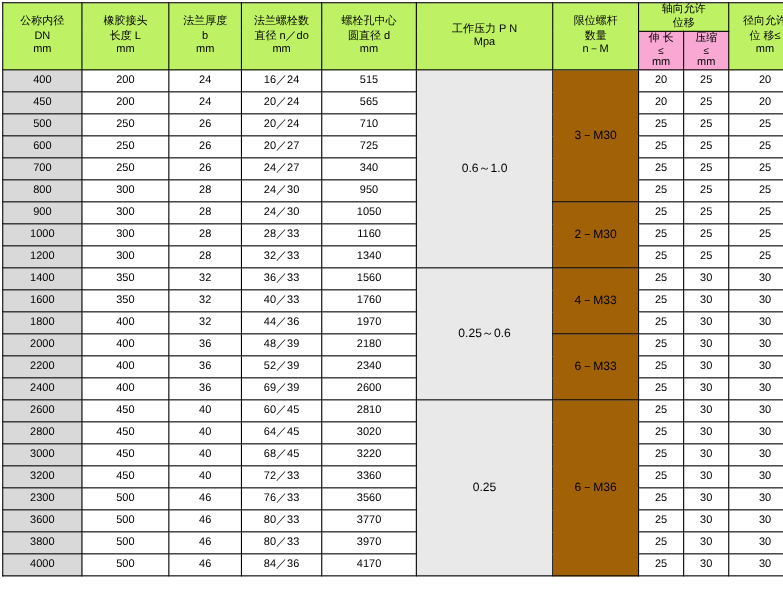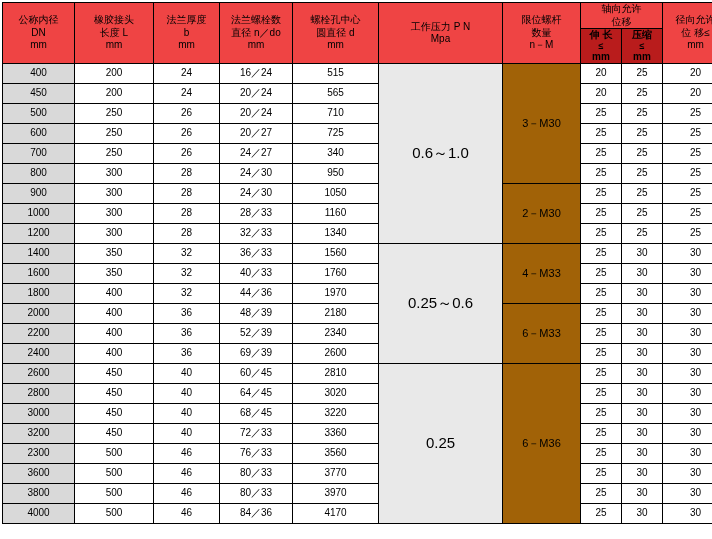--- a/index.html
+++ b/index.html
@@ -30,27 +30,26 @@
     font-weight: normal;
     font-size: 10px;
     text-align: center;
     vertical-align: middle;
     padding: 0;
     color: #000000;
     line-height: 1.25;
   }
   
   thead td {
-    background: #ef4444;
+    background: #bef264;
     font-size: 10.5px;
     padding: 2px 1px;
   }
   thead td.sub {
-    background: #b91c1c;
-    font-weight: bold;
+    background: #f9a8d4;
   }
   .hdr-line {
     display: block;
   }
   .hdr-unit {
     display: block;
     font-size: 10px;
   }
   .le {
     display: block;
@@ -61,21 +60,21 @@
   tbody td {
     height: 19px;
     background: #ffffff;
     font-size: 10.5px;
   }
   tbody td.dn {
     background: #d9d9d9;
   }
   tbody td.pn {
     background: #e9e9e9;
-    font-size: 15px;
+    font-size: 11px;
   }
   tbody td.screw {
     background: #a16207;
     font-size: 11px;
   }
   col.c-dn { width: 72px; }
   col.c-len { width: 79px; }
   col.c-thk { width: 66px; }
   col.c-bolt { width: 73px; }
   col.c-circle { width: 86px; }

